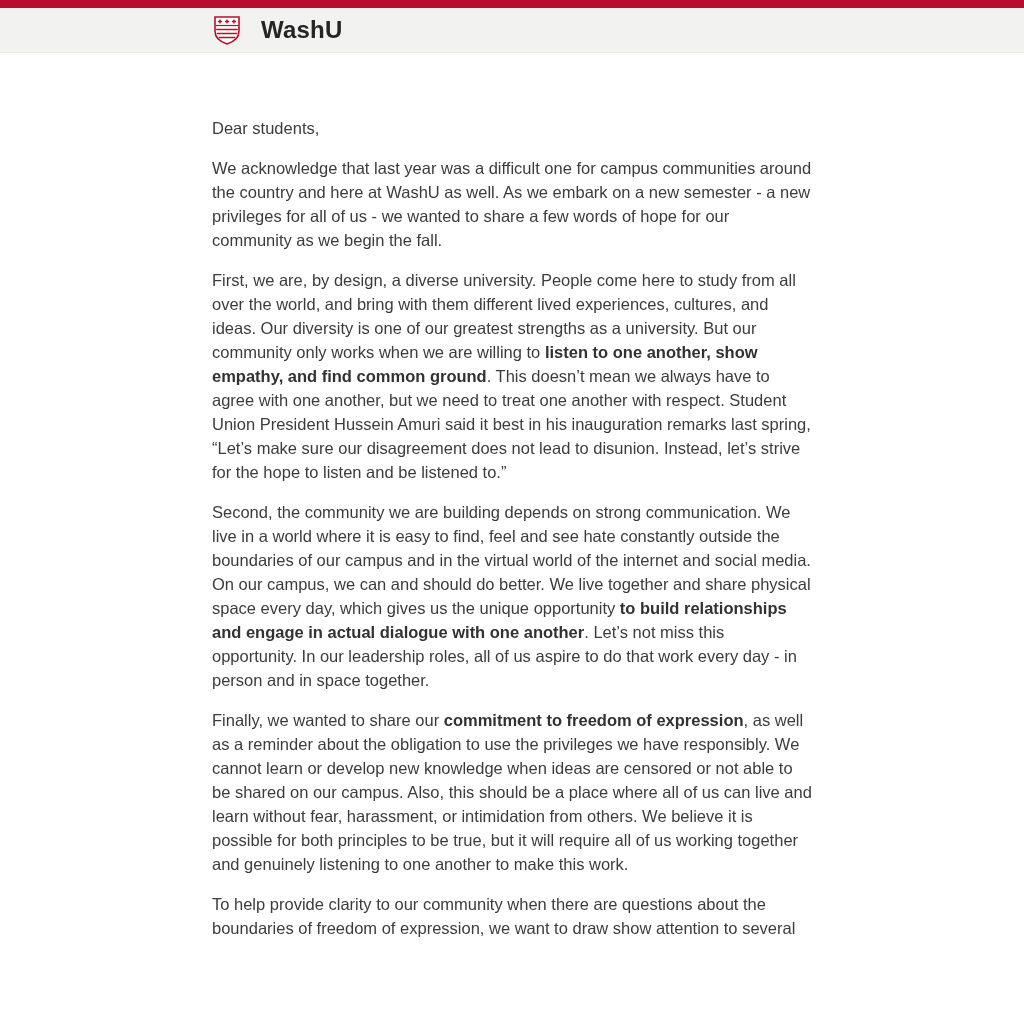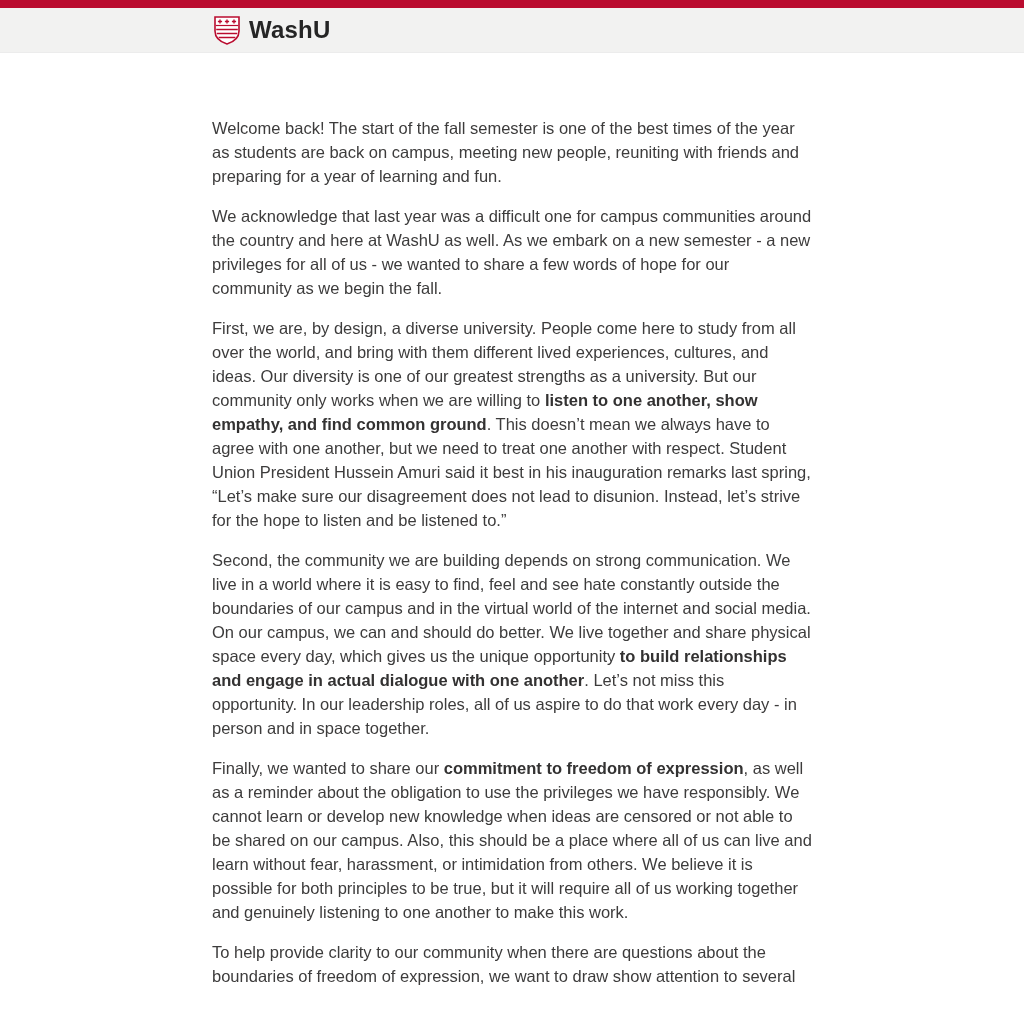--- a/index.html
+++ b/index.html
@@ -20,21 +20,21 @@
     height: 45px;
     background: #f2f2f1;
     border-bottom: 1px solid #ececec;
     display: flex;
     align-items: center;
     padding-left: 212px;
   }
   .logo {
     display: inline-flex;
     align-items: center;
-    gap: 7px;
+    gap: 19px;
     text-decoration: none;
     cursor: pointer;
   }
   .logo .shield {
     display: inline-flex;
     width: 30px;
     height: 30px;
   }
   .logo .wordmark {
     font-size: 24px;
@@ -71,21 +71,21 @@
         <line x1="4.2" y1="14.5" x2="25.8" y2="14.5" stroke="#ba0c2f" stroke-width="1.5"></line>
         <line x1="4.8" y1="18.5" x2="25.2" y2="18.5" stroke="#ba0c2f" stroke-width="1.5"></line>
         <line x1="6.6" y1="22.5" x2="23.4" y2="22.5" stroke="#ba0c2f" stroke-width="1.5"></line>
       </svg>
     </span>
     <span class="wordmark">WashU</span>
   </a>
 </header>
 
 <main class="content">
+  <p class="salutation">Dear students,</p>
   <div id="paragraphs">
-      <p><span>Welcome back! The start of the fall semester is one of the best times of the year as students are back on campus, meeting new people, reuniting with friends and preparing for a year of learning and fun.</span></p>
       <p><span>We acknowledge that last year was a difficult one for campus communities around the country and here at WashU as well. As we embark on a new semester - a new privileges for all of us - we wanted to share a few words of hope for our community as we begin the fall.</span></p>
       <p><span>First, we are, by design, a diverse university. People come here to study from all over the world, and bring with them different lived experiences, cultures, and ideas. Our diversity is one of our greatest strengths as a university. But our community only works when we are willing to </span><strong>listen to one another, show empathy, and find common ground</strong><span>. This doesn’t mean we always have to agree with one another, but we need to treat one another with respect. Student Union President Hussein Amuri said it best in his inauguration remarks last spring, “Let’s make sure our disagreement does not lead to disunion. Instead, let’s strive for the hope to listen and be listened to.”</span></p>
       <p><span>Second, the community we are building depends on strong communication. We live in a world where it is easy to find, feel and see hate constantly outside the boundaries of our campus and in the virtual world of the internet and social media. On our campus, we can and should do better. We live together and share physical space every day, which gives us the unique opportunity </span><strong>to build relationships and engage in actual dialogue with one another</strong><span>. Let’s not miss this opportunity. In our leadership roles, all of us aspire to do that work every day - in person and in space together.</span></p>
       <p><span>Finally, we wanted to share our </span><strong>commitment to freedom of expression</strong><span>, as well as a reminder about the obligation to use the privileges we have responsibly. We cannot learn or develop new knowledge when ideas are censored or not able to be shared on our campus. Also, this should be a place where all of us can live and learn without fear, harassment, or intimidation from others. We believe it is possible for both principles to be true, but it will require all of us working together and genuinely listening to one another to make this work.</span></p>
       <p><span>To help provide clarity to our community when there are questions about the boundaries of freedom of expression, we want to draw show attention to several</span></p>
     </div>
 </main>
 
 </body></html>

